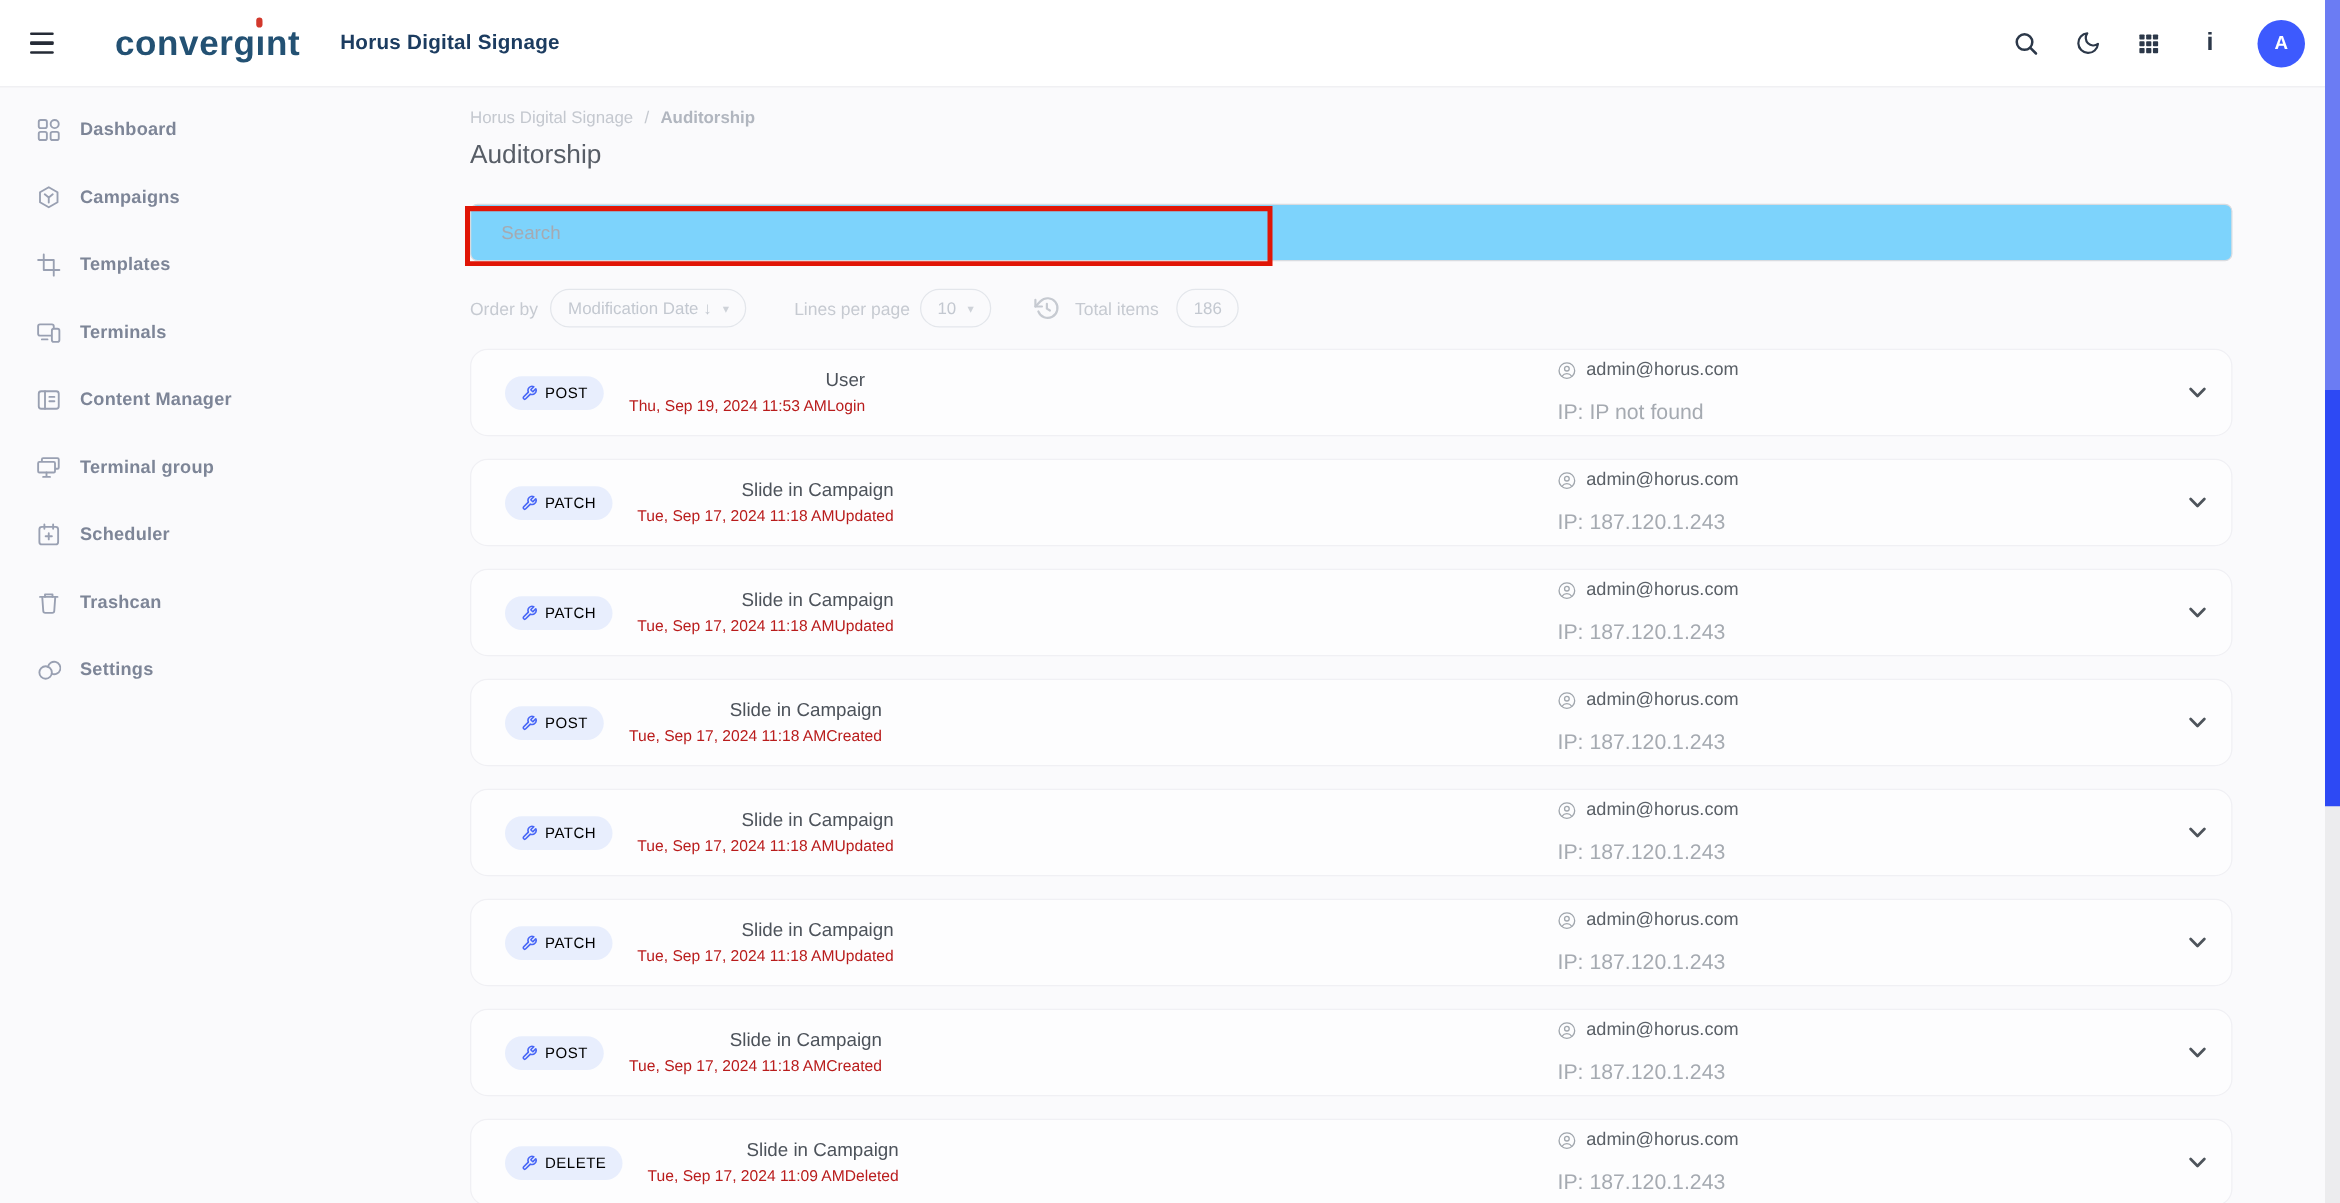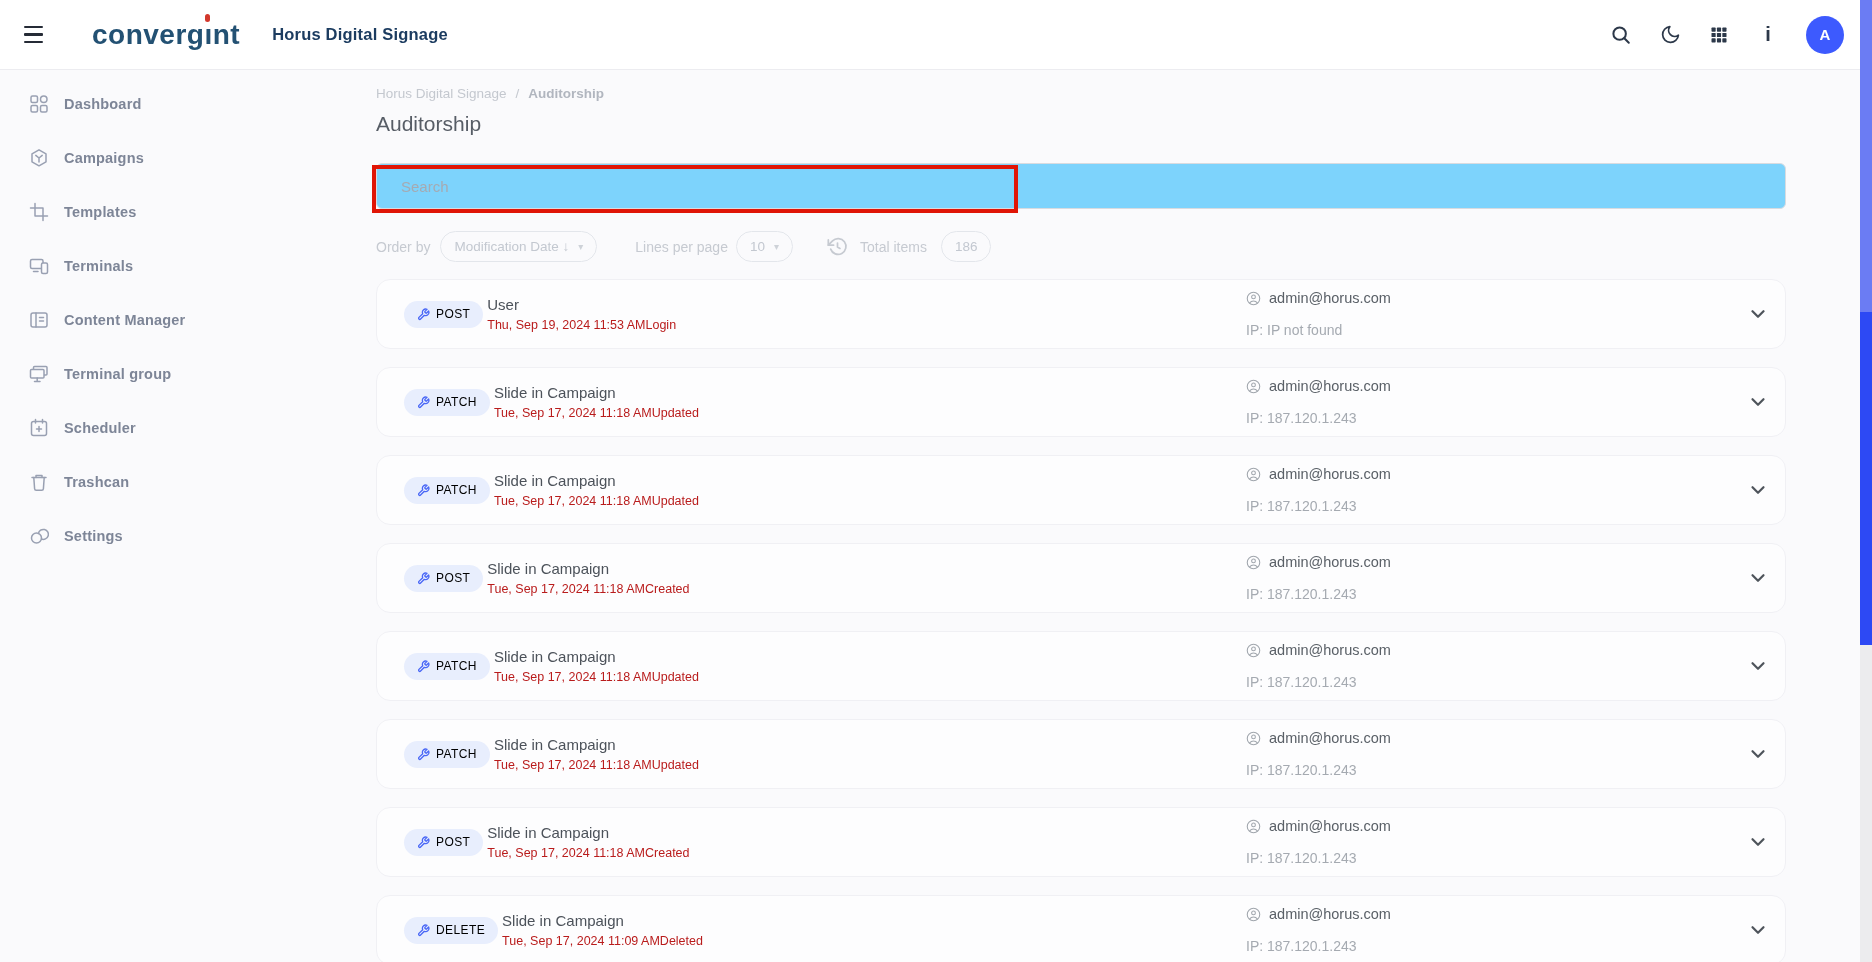--- a/index.html
+++ b/index.html
@@ -47,26 +47,26 @@
   .ml10 { margin-left:10px; } .ml38 { margin-left:38px; } .ml8 { margin-left:8px; }
   .ml34 { margin-left:34px; } .ml12 { margin-left:12px; } .ml14 { margin-left:14px; }
   .history-ic { width:21px; height:21px; }
 
   
   .audit-list { margin-top:17px; display:flex; flex-direction:column; gap:18px; }
   .audit-row { position:relative; height:70px; background:#fdfdfe; border:1px solid #f0f0f4;
                border-radius:14px; display:flex; align-items:center; padding-left:27px; cursor:pointer; }
   .badge { height:27px; border-radius:14px; background:#e8eefd; color:#000000; display:inline-flex;
            align-items:center; gap:6px; padding:0 13px; font-size:12px; font-weight:400; letter-spacing:.4px; }
-  .row-main { margin-left:4px; }
+  .row-main { margin-left:20px;text-align:right; }
   .row-title { font-size:15px; color:#4c525a; }
   .row-sub { margin-top:5px; font-size:12.5px; color:#b91c1c; display:flex; }
   .row-user { position:absolute; left:869px; top:50%; transform:translateY(-50%); }
   .user-line { display:flex; align-items:center; gap:8px; font-size:14.5px; color:#5a6067; }
-  .ip-line { margin-top:16px; font-size:14px; color:#a5aab1; }
+  .ip-line { margin-top:16px; font-size:17px; color:#a5aab1; }
   .chev { position:absolute; right:8px; top:50%; transform:translateY(-50%); width:38px; height:38px;
           display:flex; align-items:center; justify-content:center; }
 
   
   .red-box { position:fixed; left:372px; top:165px; width:646px; height:48px;
              border:4px solid #e01506; z-index:9; pointer-events:none; }
   .scrollbar { position:fixed; right:0; top:0; width:12px; height:962px; background:#ececee; z-index:10; }
   .thumb-light { position:absolute; top:0; left:0; right:0; height:312px; background:#6b7cf3; }
   .thumb-dark  { position:absolute; top:312px; left:0; right:0; height:333px; background:#2d49f4; }
 </style>

